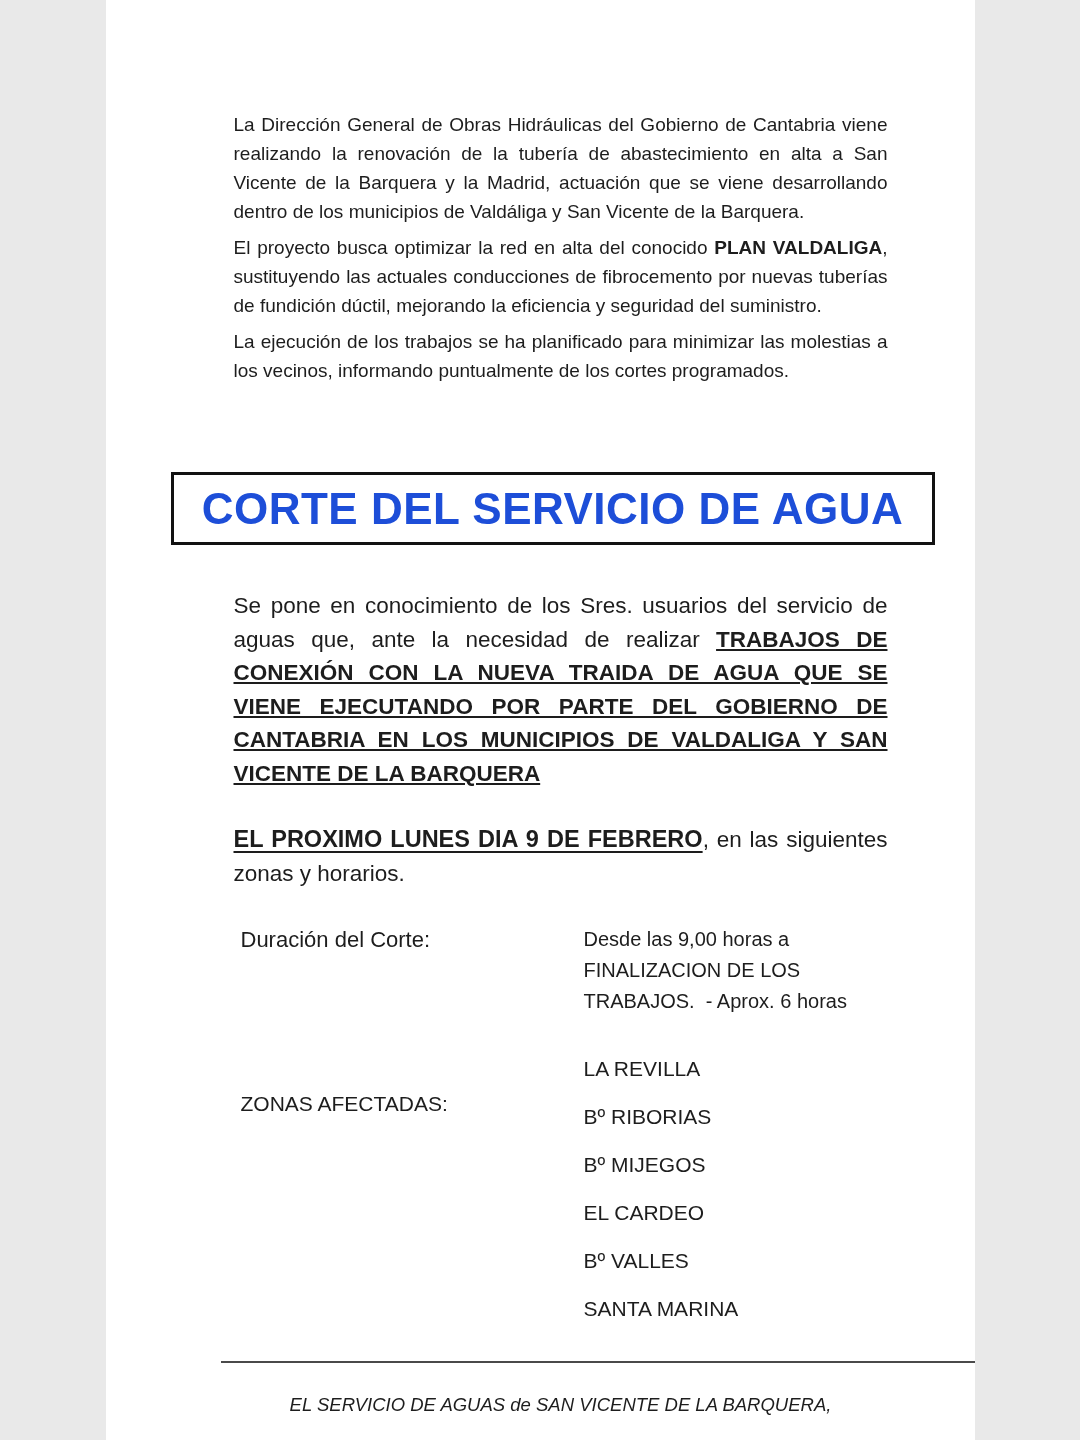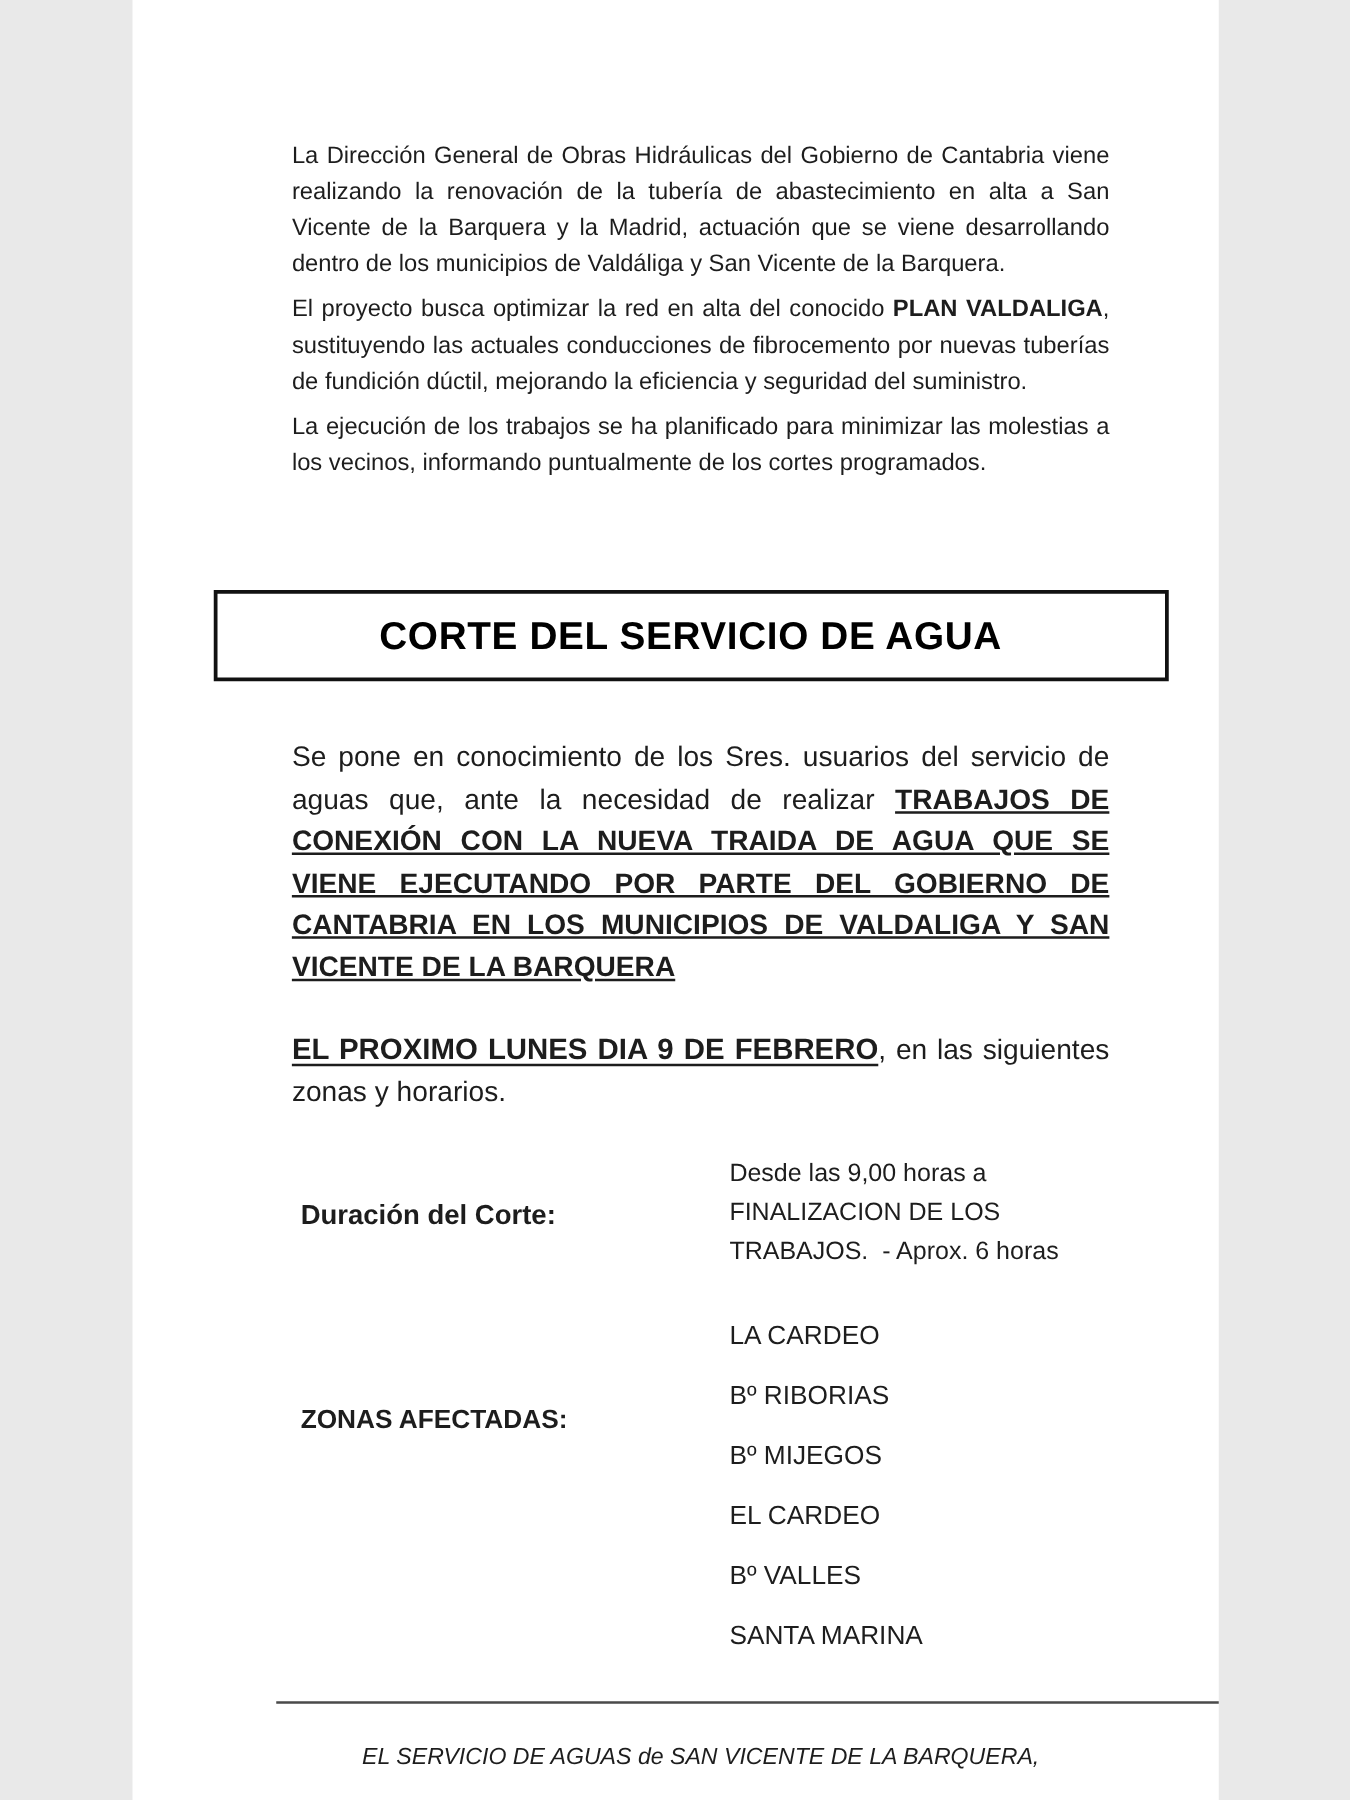--- a/index.html
+++ b/index.html
@@ -31,24 +31,24 @@
   .title-box {
     margin: 87px -47px 0 -63px; 
     height: 73px;
     border: 3px solid #111111;
     display: flex;
     align-items: center;
     justify-content: center;
     background: #ffffff;
   }
   .title-box h1 {
-    font-size: 31px;
+    font-size: 44px;
     font-weight: bold;
     letter-spacing: 0.5px;
-    color: #000000;
+    color: #1d4ed8;
     white-space: nowrap;
   }
 
   
   .notice-main {
     margin-top: 44px;
     font-size: 22.5px;
     line-height: 33.5px;
     text-align: justify;
   }
@@ -71,22 +71,21 @@
   
   .detail-row {
     display: flex;
     align-items: flex-start;
   }
   .detail-row.duration { margin-top: 33px; }
   .detail-row .label {
     width: 350px;
     flex: 0 0 350px;
     padding-left: 7px;
-    font-weight: bold;
-    margin-top: 32px;
+    font-weight: normal;
   }
   .duration .label { font-size: 22px; line-height: 31px; }
   .duration .value {
     font-size: 20px;
     line-height: 31px;
     max-width: 432px;
     white-space: pre-wrap;
   }
   .detail-row.zones { margin-top: 39px; }
   .zones .label {
@@ -137,21 +136,21 @@
     <p class="date-line"><b class="u">EL PROXIMO LUNES DIA 9 DE FEBRERO</b><span>, en las siguientes zonas y horarios.</span></p>
 
     <div class="detail-row duration">
       <div class="label">Duración del Corte:</div>
       <div class="value">Desde las 9,00 horas a FINALIZACION DE LOS TRABAJOS.  - Aprox. 6 horas</div>
     </div>
 
     <div class="detail-row zones">
       <div class="label">ZONAS AFECTADAS:</div>
       <div class="zone-list">
-        <div class="zone">LA CARDEO</div>
+        <div class="zone">LA REVILLA</div>
         <div class="zone">Bº RIBORIAS</div>
         <div class="zone">Bº MIJEGOS</div>
         <div class="zone">EL CARDEO</div>
         <div class="zone">Bº VALLES</div>
         <div class="zone">SANTA MARINA</div>
       </div>
     </div>
 
     <hr class="footer-rule">
 

